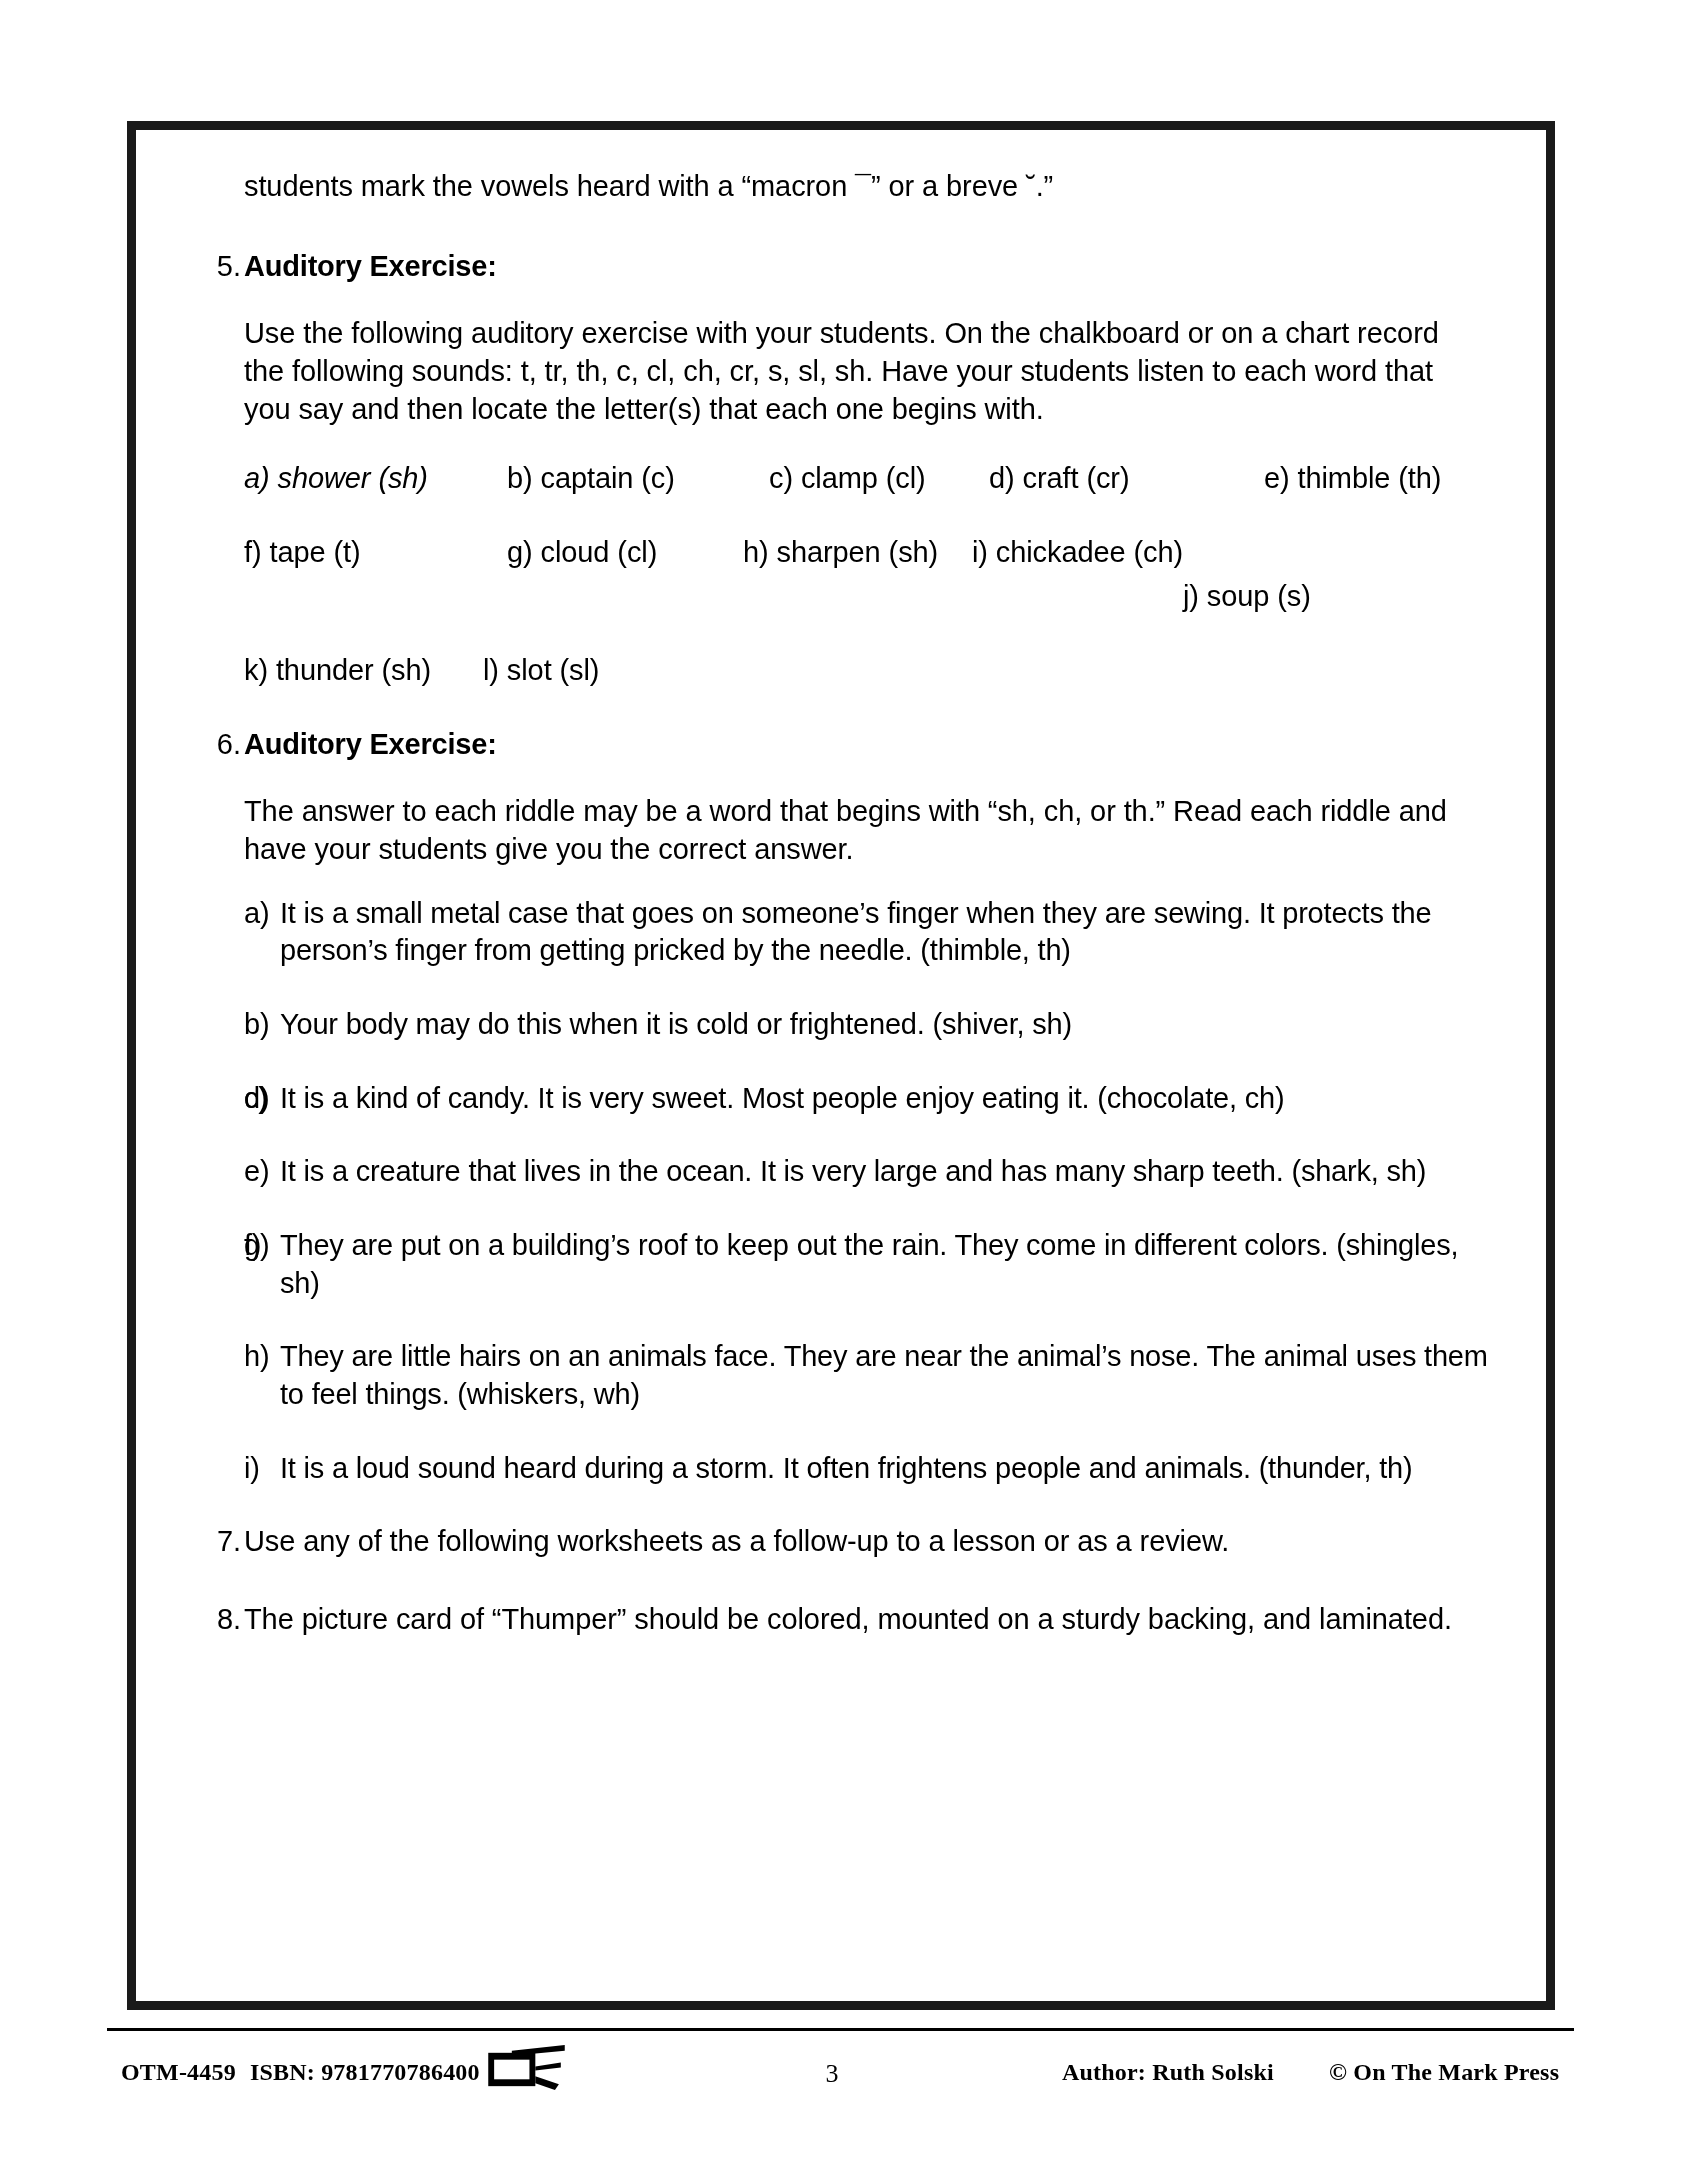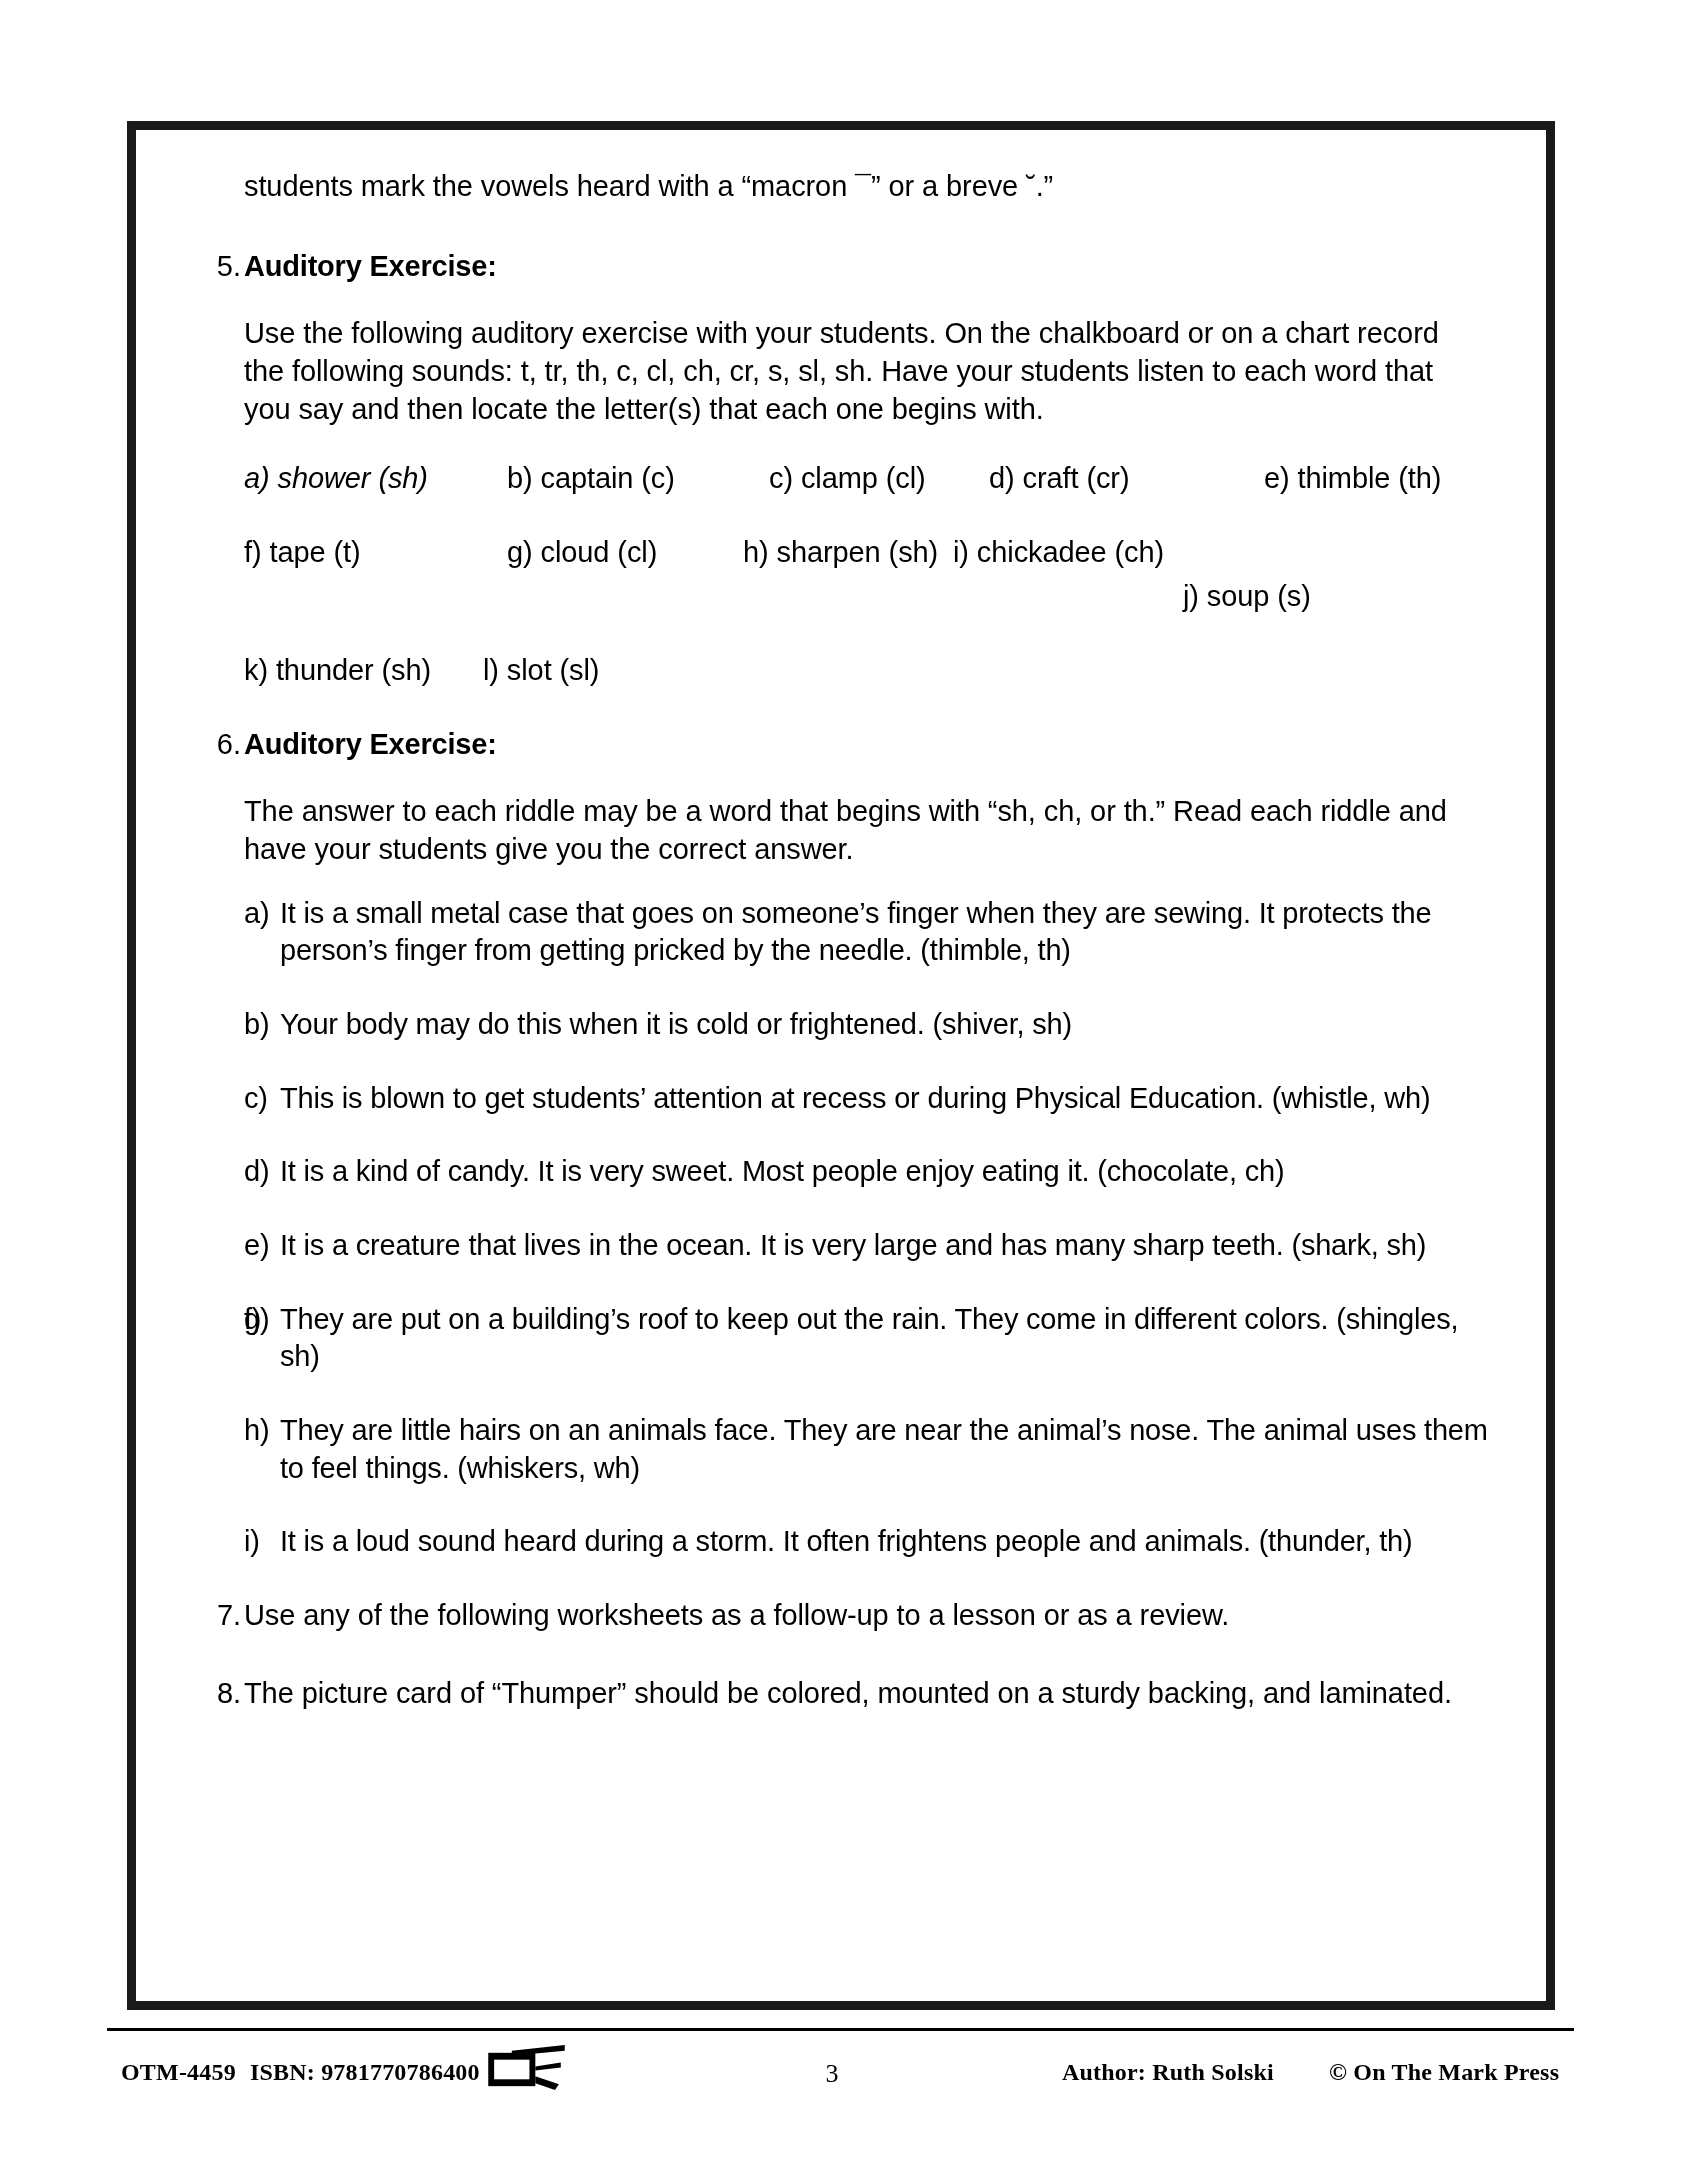--- a/index.html
+++ b/index.html
@@ -105,21 +105,21 @@
   .r1 .c1 { width: 263px; font-style: italic; }
   .r1 .c2 { width: 238px; }
   .r1 .c3 { width: 220px; margin-left: 24px; }
   .r1 .c4 { width: 275px; }
   .r1 .c5 { width: auto; }
 
   
   .r2 .c1 { width: 263px; }
   .r2 .c2 { width: 236px; }
   .r2 .c3 { width: 210px; }
-  .r2 .c4 { width: 230px; }
+  .r2 .c4 { width: 230px; text-align: right; }
   .r2 .c5 { width: auto; margin-top: 44px; }
 
   
   .r3 .c1 { width: 239px; }
   .r3 .c2 { width: auto; }
 
   
   .riddles {
     margin: 26px 0 0 57px;
   }
@@ -258,21 +258,20 @@
         <div class="riddle">
           <span class="rlabel">a)</span>
           <span>It is a small metal case that goes on someone’s finger when they are sewing. It protects the person’s finger from getting pricked by the needle. (thimble, th)</span>
         </div>
         <div class="riddle">
           <span class="rlabel">b)</span>
           <span>Your body may do this when it is cold or frightened. (shiver, sh)</span>
         </div>
         <div class="riddle">
           <span class="rlabel">c)</span>
-          <span>This is blown to get students’ attention at recess or during Physical Education. (whistle, wh)</span>
         </div>
         <div class="riddle wide">
           <span class="rlabel">d)</span>
           <span> It is a kind of candy. It is very sweet. Most people enjoy eating it. (chocolate, ch)</span>
         </div>
         <div class="riddle">
           <span class="rlabel">e)</span>
           <span>It is a creature that lives in the ocean. It is very large and has many sharp teeth. (shark, sh)</span>
         </div>
         <div class="riddle wide">

